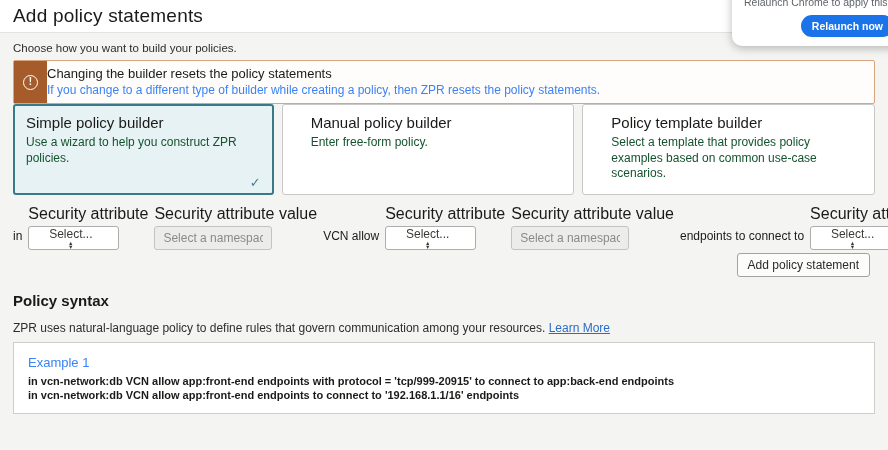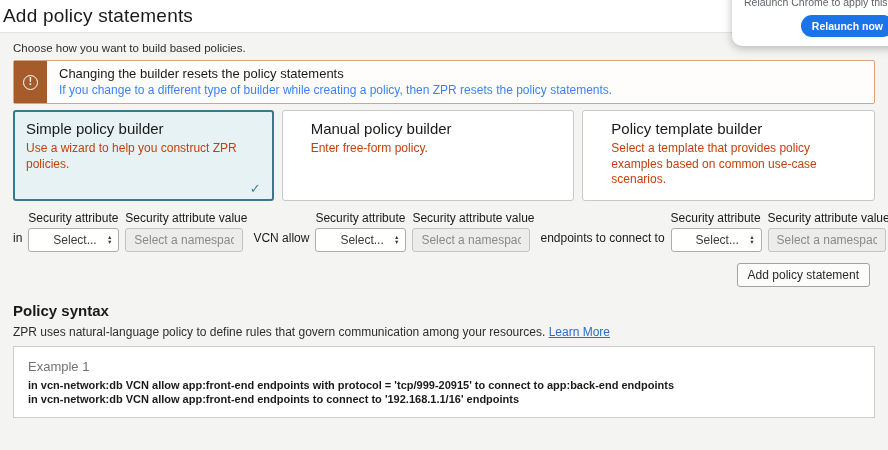--- a/index.html
+++ b/index.html
@@ -9,21 +9,21 @@
     background: #f4f4f3;
     position: relative;
     overflow: hidden;
     color: #161513;
   }
   .topbar {
     background: #ffffff;
     height: 33px;
     display: flex;
     align-items: center;
-    padding: 0 3px;
+    padding: 0 13px;
     border-bottom: 1px solid #e3e3e1;
   }
   .page-title { font-size: 19px; font-weight: 500; color: #1b1a18; letter-spacing: .2px; }
   .content { padding: 0 13px; }
   .subtitle { font-size: 11.5px; color: #2f2e2c; margin-top: 9px; }
 
   
   .warning-banner {
     margin-top: 6px;
     background: #fffdfb;
@@ -40,104 +40,105 @@
     flex: none;
   }
   .warn-circle {
     width: 15px; height: 15px;
     border: 1.5px solid #ffffff;
     border-radius: 50%;
     color: #fff; font-size: 10px; font-weight: bold;
     display: flex; align-items: center; justify-content: center;
     line-height: 1;
   }
-  .warn-text { padding: 5px 12px 6px; }
+  .warn-text { padding: 5px 0 6px; }
   .warn-title { font-size: 13px; color: #1b1a18; margin-bottom: 2px; }
   .warn-desc  { font-size: 12px; color: #3b82f6; }
 
   
-  .cards { display: flex; gap: 8px; margin-top: 6px; }
+  .cards { display: flex; gap: 8px; }
   .card {
     flex: 1;
     background: #ffffff;
     border: 1px solid #c9c8c6;
     border-radius: 3px;
     padding: 9px 28px 12px;
     position: relative;
     min-height: 50px;
     cursor: pointer;
   }
   .card.selected {
     background: #e7f2f5;
     border: 2px solid #39798c;
     padding: 8px 11px 11px;
   }
   .card-title { font-size: 15px; color: #1b1a18; margin-bottom: 4px; }
-  .card-desc  { font-size: 12px; color: #c2410c; line-height: 1.3; }
+  .card-desc  { font-size: 12px; color: #14532d; line-height: 1.3; }
   .card-check {
     position: absolute; right: 11px; bottom: 3px;
     color: #44808f; font-size: 13px;
   }
 
   
   .form-row {
     display: flex;
     align-items: flex-end;
     margin-top: 10px;
     gap: 6px;
     white-space: nowrap;
   }
   .word { font-size: 12px; color: #1b1a18; padding-bottom: 7px; text-align: right; }
   .fgroup { display: flex; align-items: flex-end; gap: 6px; }
   .fcol { display: flex; flex-direction: column; }
-  .flabel { font-size: 12px; color: #1b1a18; margin-bottom: 3px; }
+  .flabel { font-size: 16px; color: #1b1a18; margin-bottom: 3px; }
   .select {
     width: 91px; height: 24px;
     background: #fff;
     border: 1px solid #aeadab;
     border-radius: 3px;
     display: flex; align-items: center; justify-content: space-between;
-    padding: 0 6px 0 24px;
+    padding: 0 6px 0 0;
     font-size: 12px; color: #3b3a38;
     cursor: pointer;
+    flex-direction: column;
   }
   .chevrons { display: flex; flex-direction: column; line-height: 4.5px; font-size: 5.5px; color: #3b3a38; }
   .ph-input {
     width: 118px; height: 24px;
     background: #ececea;
     border: 1px solid #c4c3c1;
     border-radius: 3px;
     font-size: 12px; color: #8b8a88;
     padding: 0 8px;
     font-family: "Liberation Sans", sans-serif;
   }
   .ph-input::placeholder { color: #8b8a88; opacity: 1; }
 
-  .add-row { display: flex; justify-content: flex-end; margin-top: 11px; padding-right: 5px; }
+  .add-row { display: flex; justify-content: flex-end; margin-top: 3px; padding-right: 5px; }
   .add-btn {
     background: #fcfcfb;
     border: 1px solid #a3a2a0;
     border-radius: 3px;
     font-size: 12px; color: #2c2b29;
     padding: 4px 10px;
     cursor: pointer;
     font-family: "Liberation Sans", sans-serif;
   }
 
   
   .syntax-heading { font-size: 15px; font-weight: 700; color: #1b1a18; margin-top: 15px; }
-  .syntax-desc { font-size: 12px; color: #2f2e2c; margin-top: 6px; }
+  .syntax-desc { font-size: 12px; color: #2f2e2c; margin-top: 12px; }
   .learn-link { color: #2a6dc9; text-decoration: underline; cursor: pointer; }
   .examples-box {
     margin-top: 7px;
     background: #ffffff;
     border: 1px solid #cecdcb;
     padding: 9px 14px 10px;
   }
-  .ex-label { font-size: 13px; color: #737373; margin: 3px 0 5px; }
+  .ex-label { font-size: 13px; color: #3b82f6; margin: 3px 0 5px; }
   .ex-statement { font-size: 11px; font-weight: bold; color: #1b1a18; margin-bottom: 2px; }
 
   
   .chrome-popup {
     position: absolute;
     top: -18px;
     left: 732px;
     width: 178px;
     background: #ffffff;
     border-radius: 10px;
@@ -161,21 +162,21 @@
 </style>
 </head>
 <body>
 
 <div class="topbar">
   <h1 class="page-title">Add policy statements</h1>
 </div>
 
 <div class="content">
 
-  <p class="subtitle">Choose how you want to build based policies.</p>
+  <p class="subtitle">Choose how you want to build your policies.</p>
 
   <div class="warning-banner">
     <div class="warn-accent">
       <span class="warn-circle">!</span>
     </div>
     <div class="warn-text">
       <div class="warn-title">Changing the builder resets the policy statements</div>
       <div class="warn-desc">If you change to a different type of builder while creating a policy, then ZPR resets the policy statements.</div>
     </div>
   </div>

